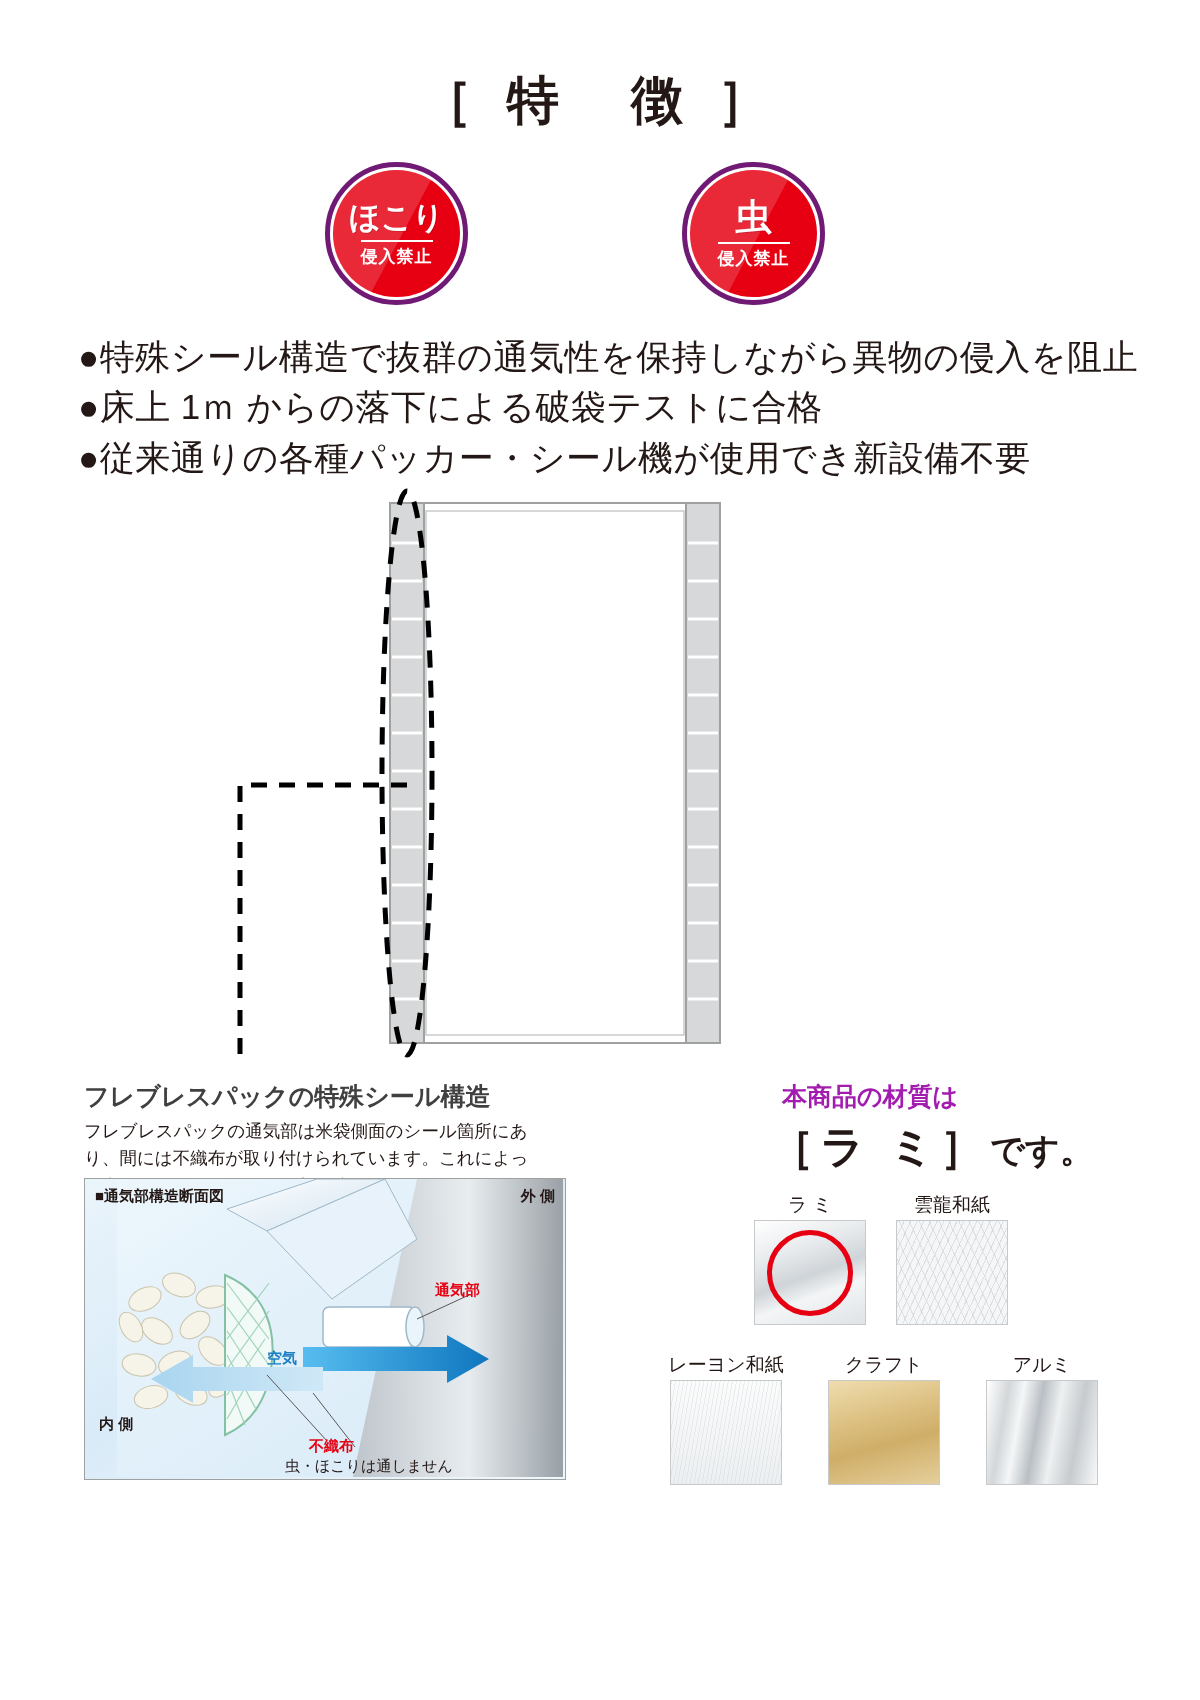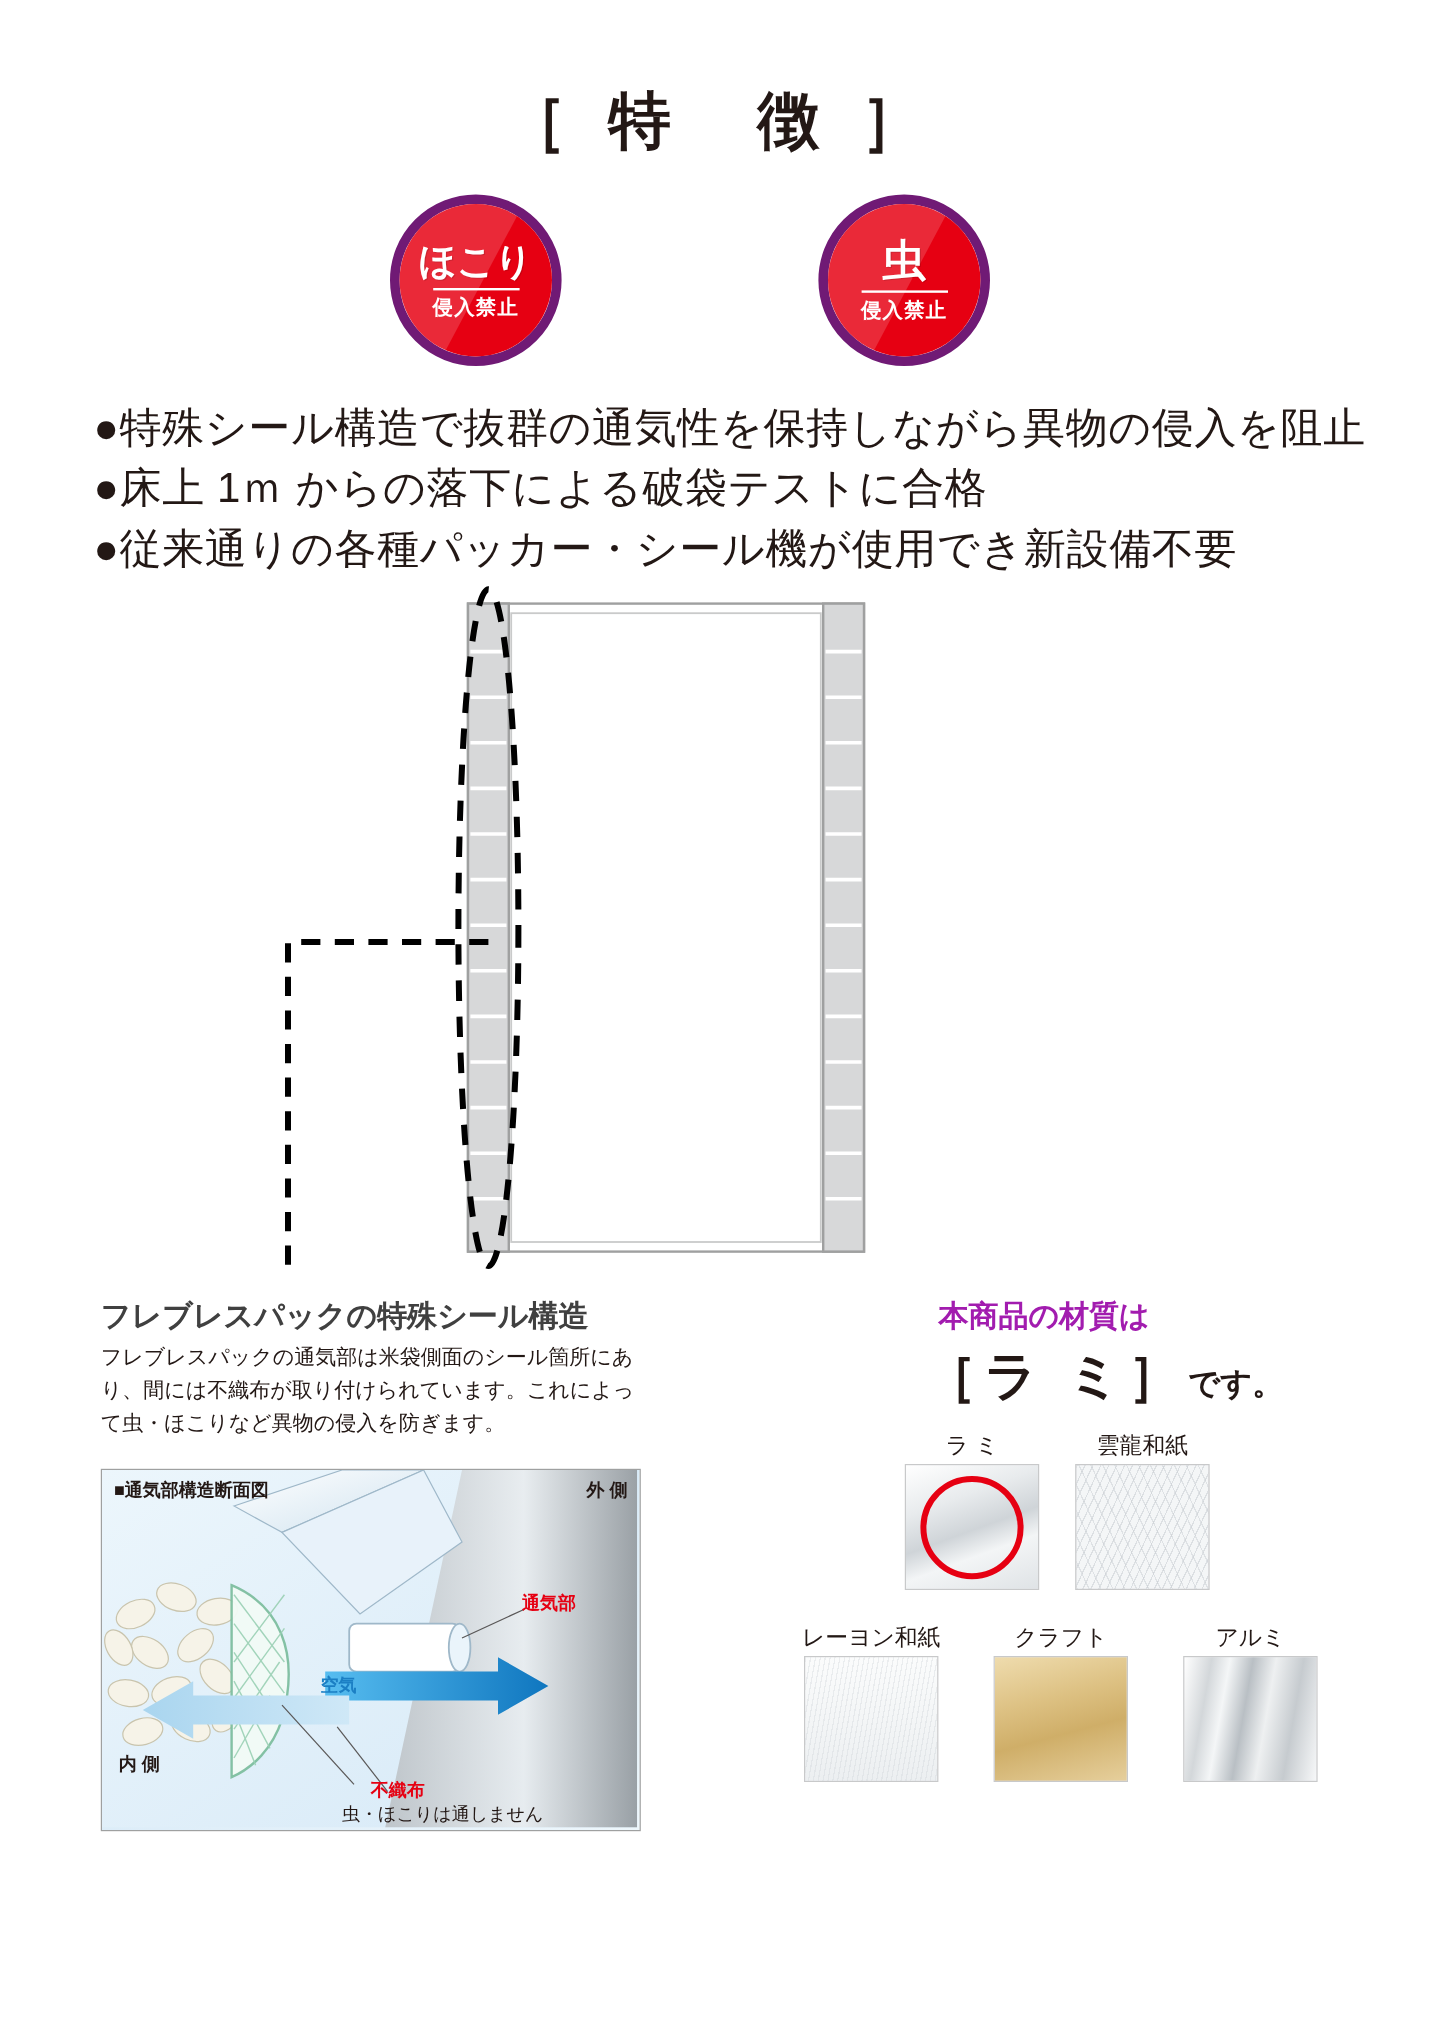--- a/index.html
+++ b/index.html
@@ -39,21 +39,21 @@
     display: flex;
     justify-content: space-between;
     align-items: center;
   }
   .badge {
     position: relative;
     width: 143px;
     height: 143px;
     border-radius: 50%;
     background: #ffffff;
-    border: 8px solid #701a75;
+    border: 5px solid #701a75;
     display: flex;
     align-items: center;
     justify-content: center;
     box-sizing: border-box;
   }
   .badge-inner {
     width: 127px;
     height: 127px;
     border-radius: 50%;
     background: #e60012;
@@ -140,27 +140,28 @@
     left: 84px;
     width: 450px;
     font-size: 17.5px;
     line-height: 1.56;
     color: #231815;
   }
 
   
   .cross-panel {
     position: absolute;
-    top: 1224px;
+    top: 1178px;
     left: 84px;
     width: 448px;
     height: 300px;
     border: 1px solid #9fa0a0;
     background: linear-gradient(150deg, #eaf4fb 0%, #d9ebf8 45%, #eef7fc 100%);
     overflow: hidden;
+    padding-left: 32px;
   }
   .cp-label {
     position: absolute;
     font-size: 15px;
     color: #231815;
     white-space: nowrap;
   }
   .cp-label.bold { font-weight: bold; }
   .cp-label.red { color: #e60012; font-weight: bold; }
   .cp-label.blue { color: #1b7fc4; font-weight: bold; }
@@ -178,21 +179,21 @@
     position: absolute;
     top: 1118px;
     left: 770px;
     font-size: 44px;
     font-weight: bold;
     color: #231815;
     letter-spacing: 6px;
     white-space: nowrap;
   }
   .mat-big .suffix {
-    font-size: 26px;
+    font-size: 34px;
     letter-spacing: 0;
     margin-top: 16px;
   }
 
   .swatch-label {
     position: absolute;
     font-size: 19px;
     color: #231815;
     text-align: center;
     white-space: nowrap;

